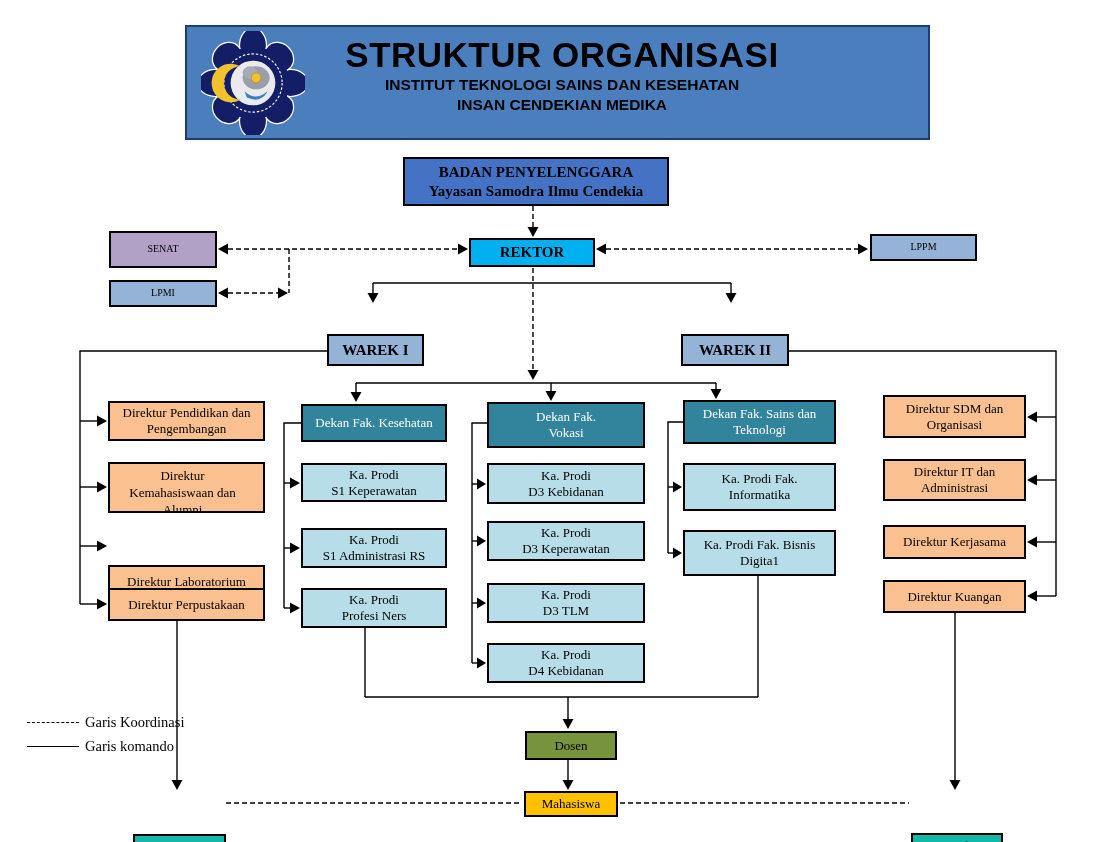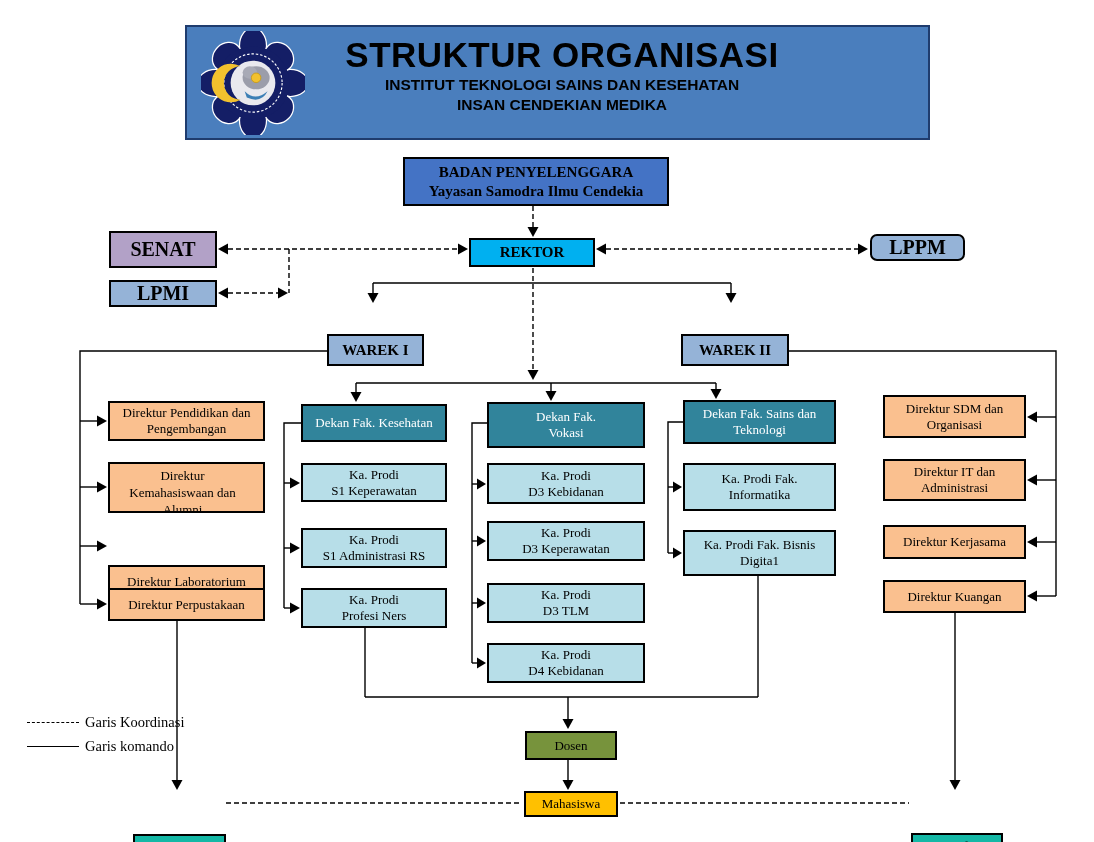--- a/index.html
+++ b/index.html
@@ -6,21 +6,21 @@
   .stage{position:relative;width:1094px;height:842px;background:#ffffff;overflow:hidden;
          font-family:"Liberation Serif","DejaVu Serif",serif;color:#000;}
   .lines{position:absolute;left:0;top:0;pointer-events:none;}
 
   
   .box{position:absolute;box-sizing:border-box;border:2px solid #000;
        display:flex;flex-direction:column;align-items:center;justify-content:center;
        text-align:center;font-size:13px;line-height:1.22;z-index:2;}
   .box span{display:block;}
   .bold{font-weight:bold;}
-  .big{font-size:20px;font-weight:bold;}
+  .big{font-size:10px;}
   .mid{font-size:15px;}
 
   
   .c-badan{background:#4473C5;align-items:center;}
   .c-rektor{background:#00B0F0;}
   .c-senat{background:#B2A1C7;}
   .c-blue{background:#95B3D7;}
   .c-teal{background:#31849B;color:#ffffff;}
   .c-prodi{background:#B7DEE8;}
   .c-orange{background:#FAC08F;}
@@ -199,21 +199,21 @@
   </div>
 
   <div class="box c-blue big" style="left:109px;top:280px;width:108px;height:27px;">
     <span>LPMI</span>
   </div>
 
   <div class="box c-rektor bold mid" style="left:469px;top:238px;width:126px;height:29px;">
     <span>REKTOR</span>
   </div>
 
-  <div class="box c-blue big" style="left:870px;top:234px;width:95px;height:27px;border-radius:7px;">
+  <div class="box c-blue big" style="left:870px;top:234px;width:107px;height:27px;">
     <span>LPPM</span>
   </div>
 
   <div class="box c-blue bold mid" style="left:327px;top:334px;width:97px;height:32px;">
     <span>WAREK I</span>
   </div>
 
   <div class="box c-blue bold mid" style="left:681px;top:334px;width:108px;height:32px;">
     <span>WAREK II</span>
   </div>

